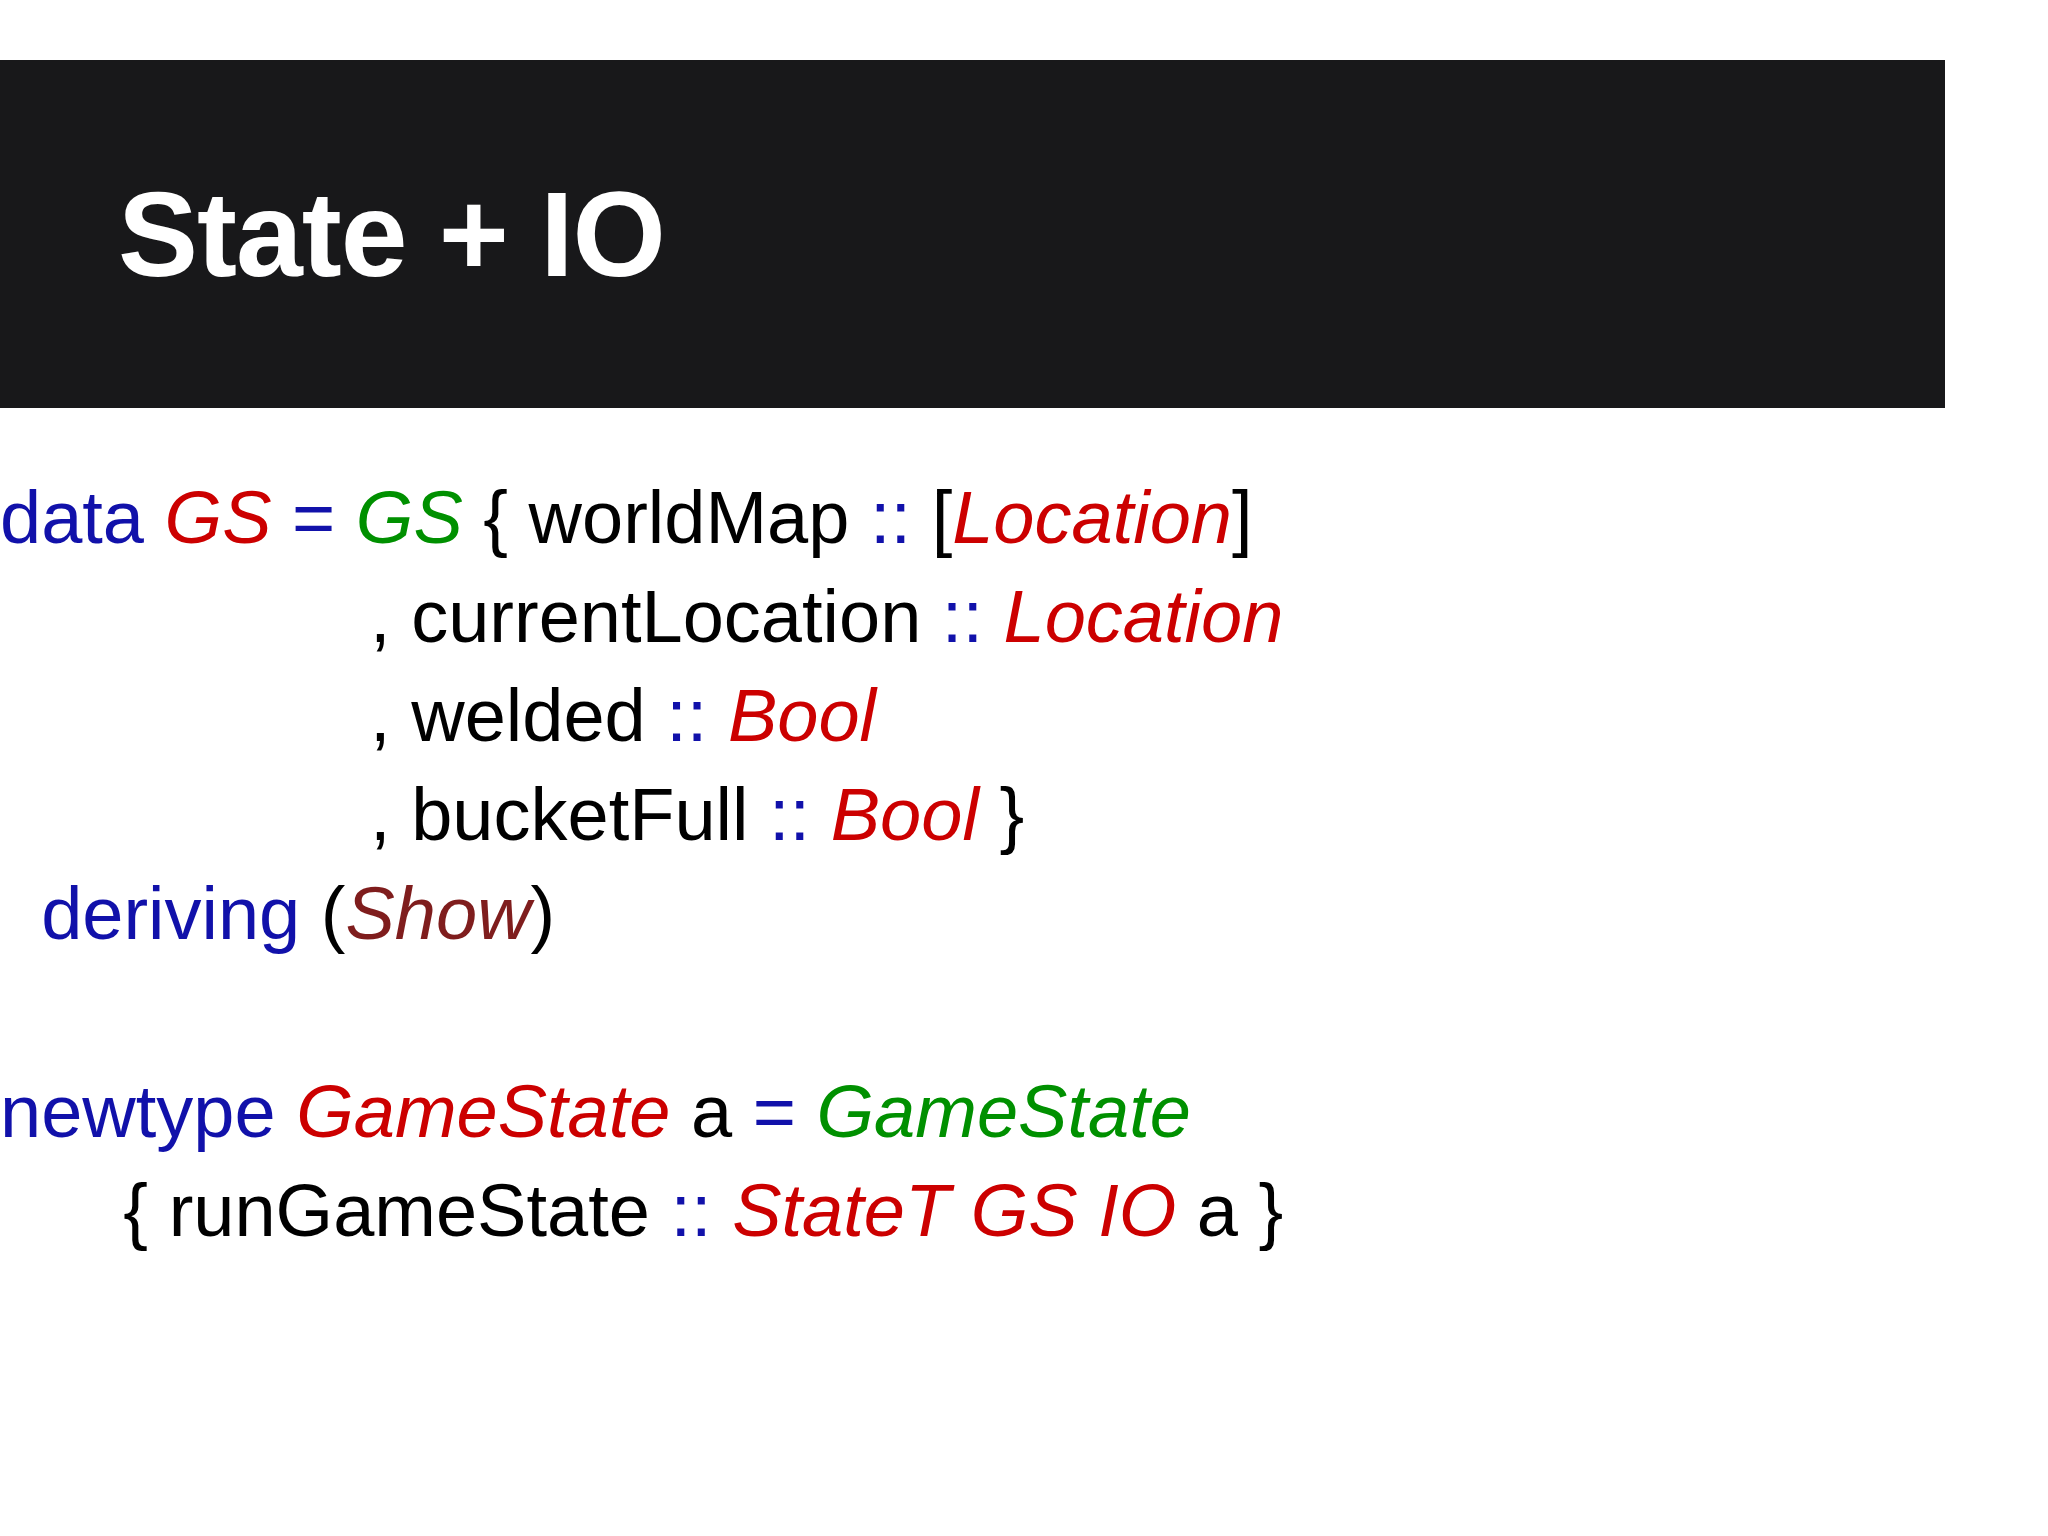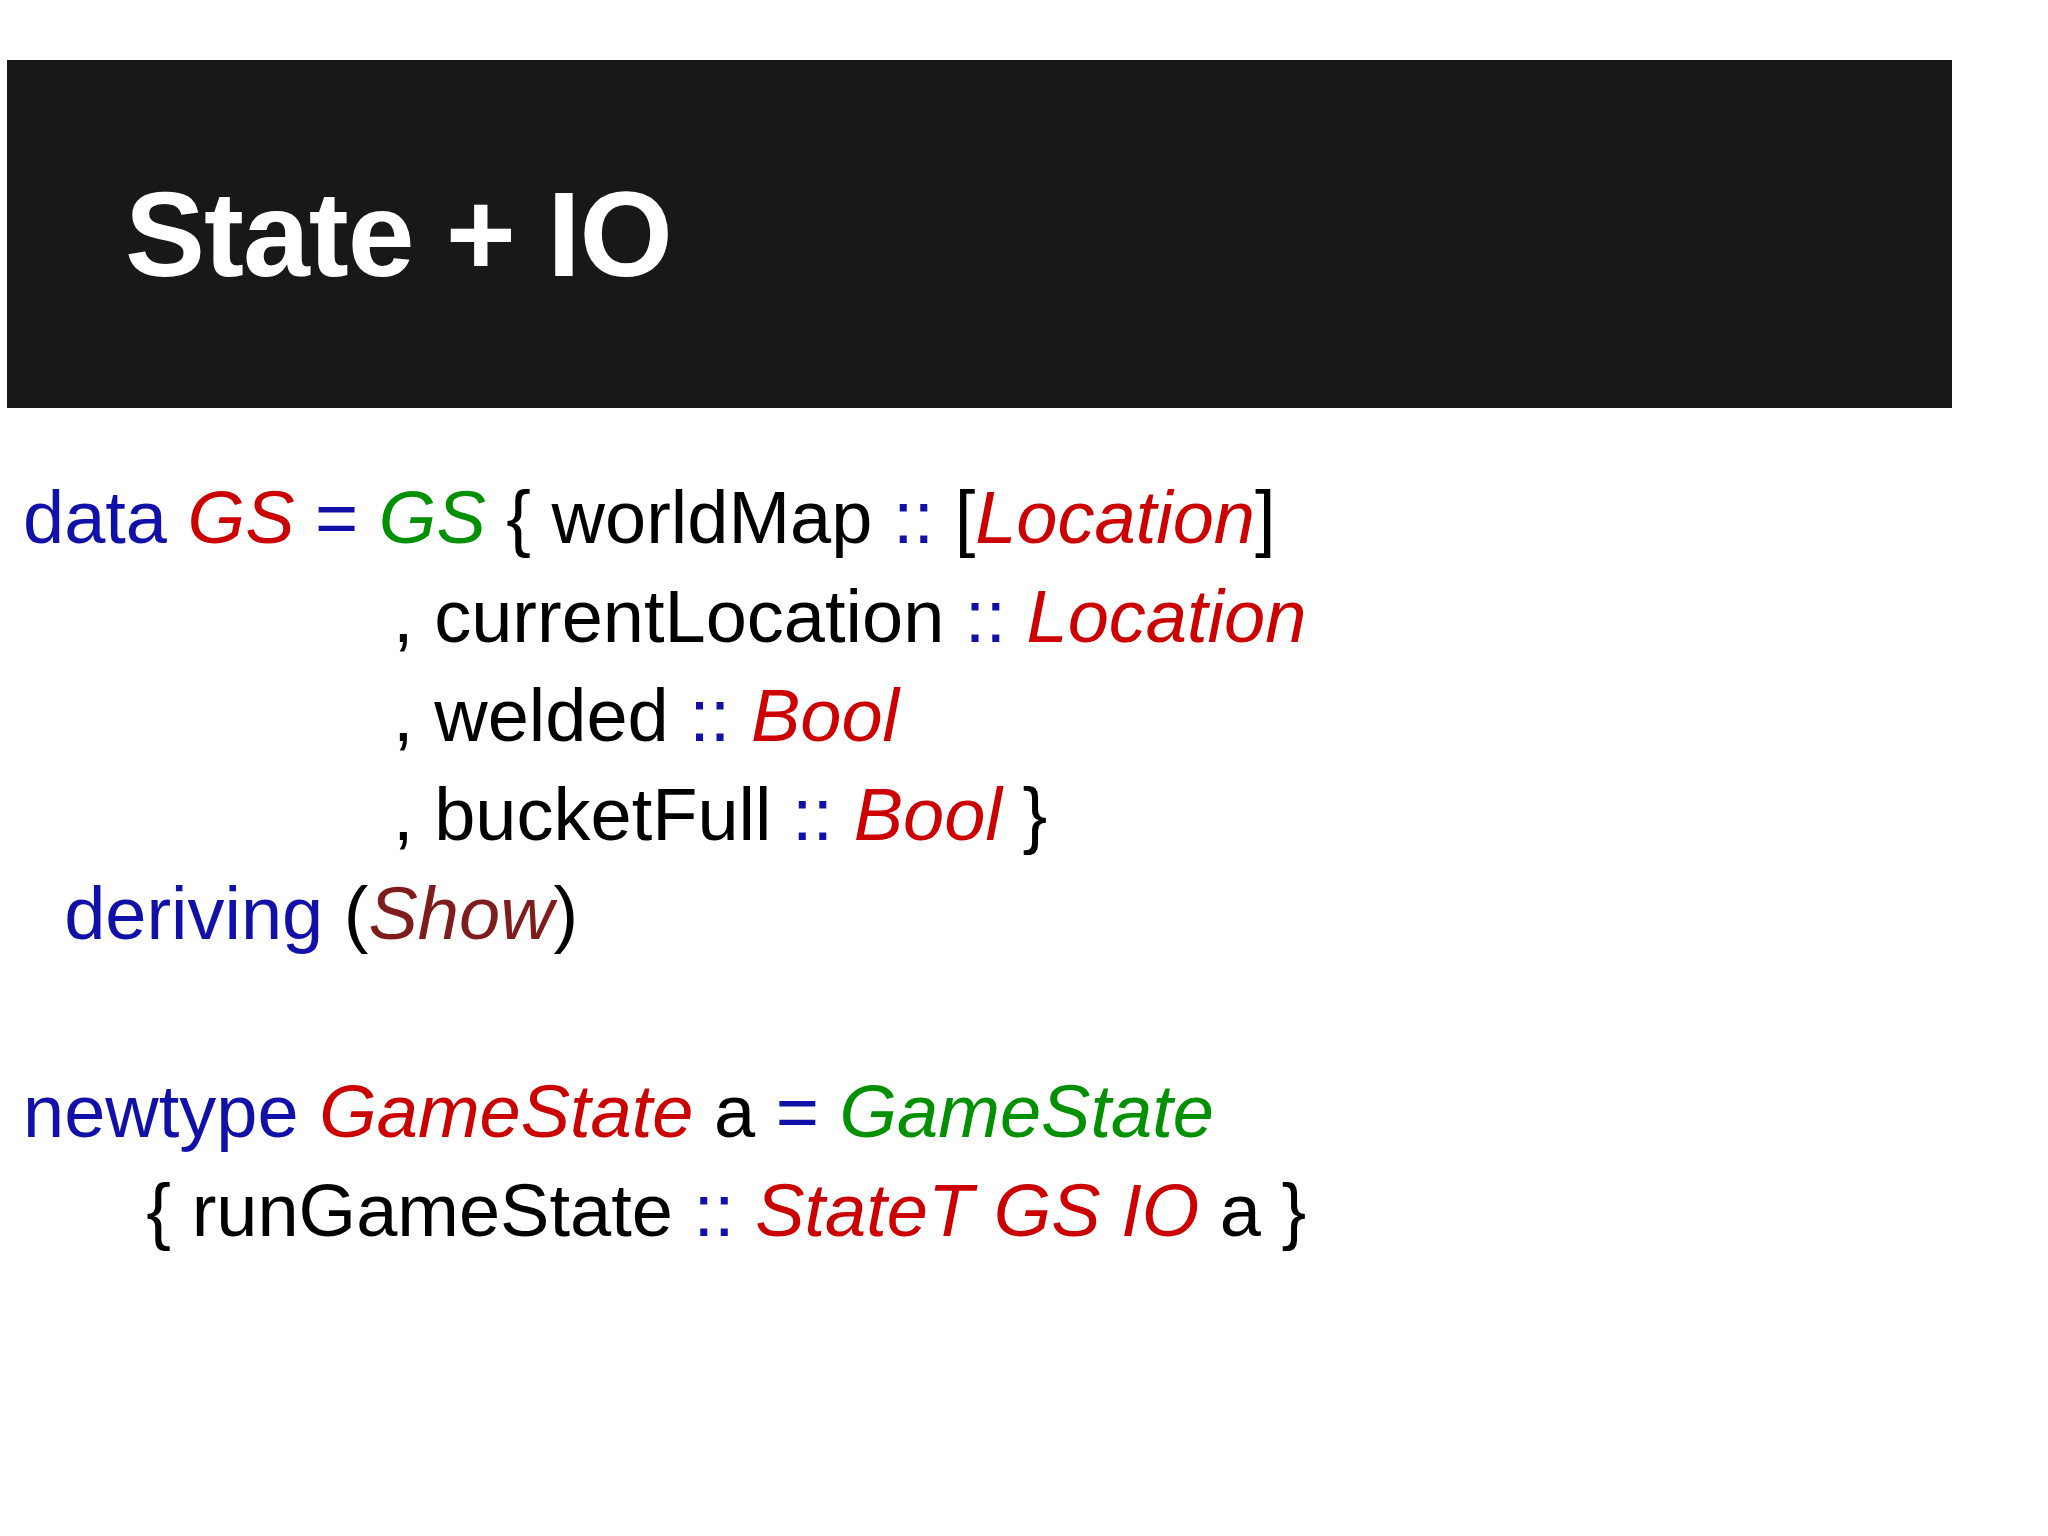--- a/index.html
+++ b/index.html
@@ -13,21 +13,20 @@
     overflow: hidden;
     font-family: "Liberation Sans", sans-serif;
     -webkit-font-smoothing: antialiased;
   }
 
   #slide {
     position: relative;
     width: 2020px;
     height: 1536px;
     background: #ffffff;
-    margin-left: 7px;
   }
 
   
   #title-banner {
     position: absolute;
     left: 0;
     top: 60px;
     width: 1945px;
     height: 348px;
     background: #18181a;
@@ -53,21 +52,20 @@
     width: 2048px;
     font-family: "Liberation Sans", sans-serif;
     font-size: 74px;
     line-height: 99px;
     color: #000000;
     white-space: pre;
   }
   .code-line {
     height: 99px;
     white-space: pre;
-    padding-left: 16px;
   }
   .code-line.blank {
     height: 99px;
   }
 
   
   .tok { white-space: pre; }
   .kw        { color: #1111aa; }           
   .op        { color: #1111aa; }           
   .type-red  { color: #cc0000; font-style: italic; }

